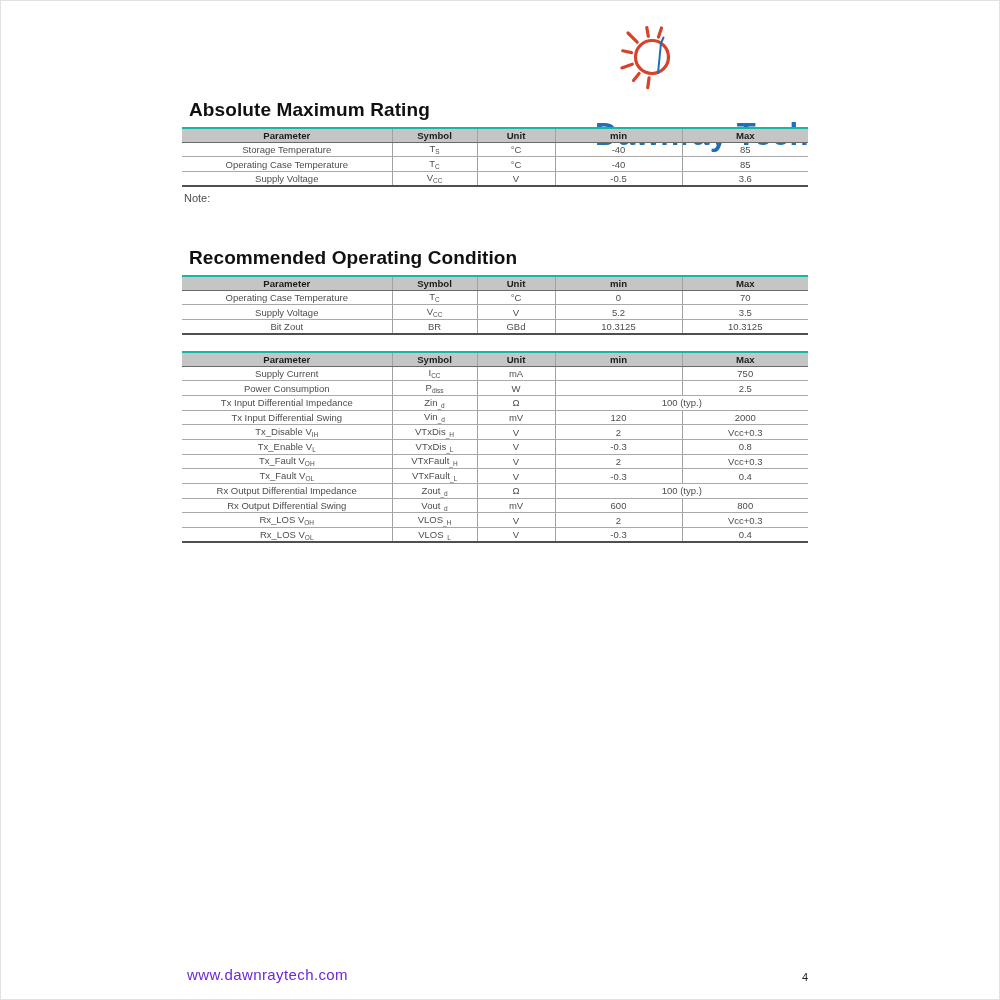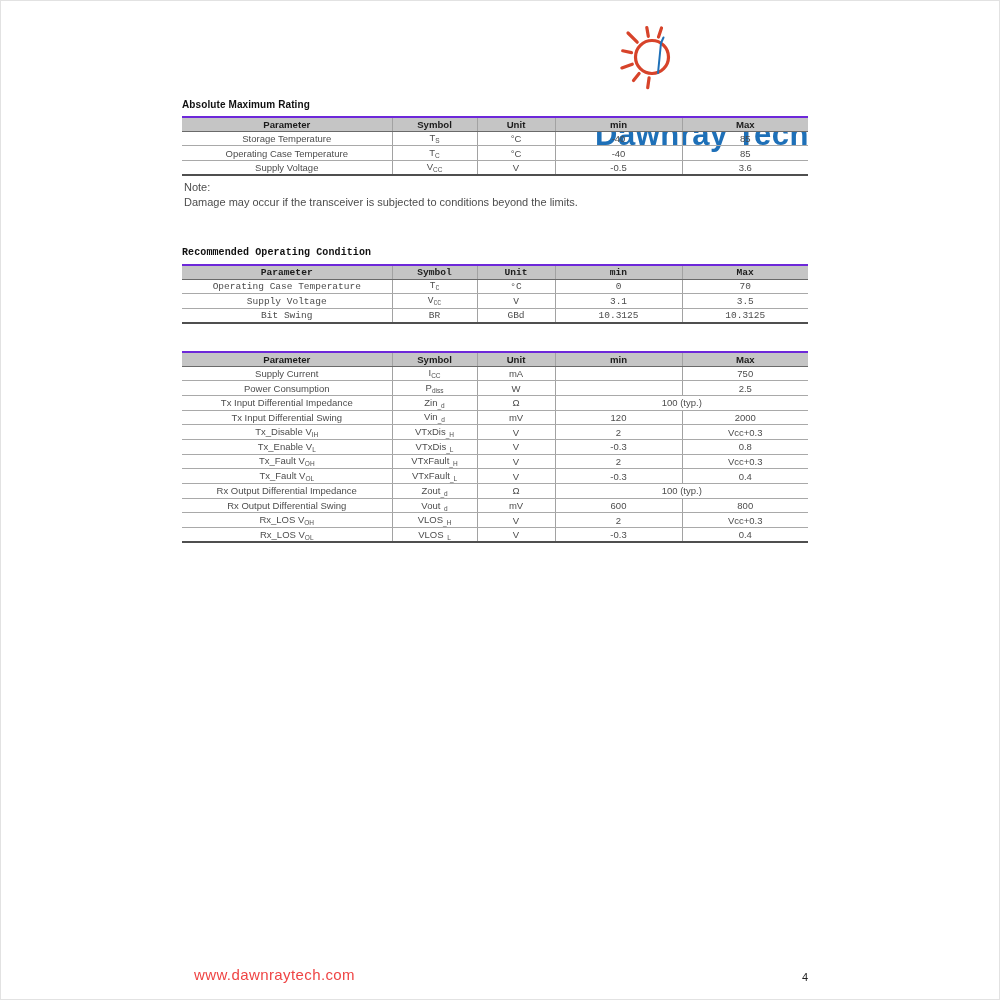--- a/index.html
+++ b/index.html
@@ -19,51 +19,51 @@
   .logo { position:absolute; top:10px; left:612px; display:flex; align-items:flex-start;flex-direction:column; }
   .logo svg { display:block; }
   .brand-text {
     font-size:31px; font-weight:bold; color:#1E70B8;
     margin:25px 0 0 -17px; letter-spacing:0.5px; white-space:nowrap;
   }
 
   
   .section { position:absolute; left:182px; width:626px; }
   #section-abs { top:99px; }
-  #section-rec { top:247px;font-family:Liberation Mono, monospace; }
+  #section-rec { top:247px; }
   #section-elec { top:351px; }
   .section-title {
-    font-size:10px; font-weight:bold; color:#101010;
-    margin:0 0 6px 0; letter-spacing:0.1px;
+    font-size:19px; font-weight:bold; color:#101010;
+    margin:0 0 6px 7px; letter-spacing:0.1px;
   }
 
   
   table {
     border-collapse:collapse; table-layout:fixed; width:626px;
     font-size:9.5px; color:#4d4d4d; text-align:center;
-    border-top:2px solid #6d28d9;
+    border-top:2px solid #14b8a6;
   }
   th {
     background:#c5c5c5; color:#1c1c1c; font-weight:bold;
     height:14px; font-size:9.6px;
     border-bottom:1px solid #6a6a6a;
   }
   td { height:14.7px; border-bottom:1px solid #a9a9a9; overflow:hidden; white-space:nowrap; }
   th + th, td + td { border-left:1px solid #a2a2a2; }
   tbody tr:last-child td { border-bottom:2px solid #4f4f4f; }
   sub { font-size:6.5px; vertical-align:-2px; letter-spacing:0; }
 
   
   .notes { margin:4px 0 0 2px; font-size:11px; color:#4d4d4d; }
   .notes p { line-height:14.5px; }
 
   
   .footer-site {
-    position:absolute; left:194px; top:966px;
-    font-size:15px; color:#ef4444; letter-spacing:0.4px;
+    position:absolute; left:187px; top:966px;
+    font-size:15px; color:#6d28d9; letter-spacing:0.4px;
   }
   .footer-page {
     position:absolute; left:780px; top:971px; width:28px;
     font-size:11px; color:#1f1f1f; text-align:right;
   }
 </style>
 </head>
 <body>
 
 <div class="page">
@@ -126,21 +126,20 @@
             <td>Supply Voltage</td>
             <td>V<sub>CC</sub></td>
             <td>V</td>
             <td>-0.5</td>
             <td>3.6</td>
           </tr>
         </tbody>
     </table>
     <div class="notes">
       <p>Note:</p>
-      <p>Damage may occur if the transceiver is subjected to conditions beyond the limits.</p>
     </div>
   </div>
 
   <div class="section" id="section-rec">
     <h2 class="section-title">Recommended Operating Condition</h2>
     <table>
       <colgroup>
           <col style="width:210px">
           <col style="width:85px">
           <col style="width:78px">
@@ -161,25 +160,25 @@
             <td>Operating Case Temperature</td>
             <td>T<sub>C</sub></td>
             <td>°C</td>
             <td>0</td>
             <td>70</td>
           </tr>
           <tr>
             <td>Supply Voltage</td>
             <td>V<sub>CC</sub></td>
             <td>V</td>
-            <td>3.1</td>
+            <td>5.2</td>
             <td>3.5</td>
           </tr>
           <tr>
-            <td>Bit Swing</td>
+            <td>Bit Zout</td>
             <td>BR</td>
             <td>GBd</td>
             <td>10.3125</td>
             <td>10.3125</td>
           </tr>
         </tbody>
     </table>
   </div>
 
   <div class="section" id="section-elec">

